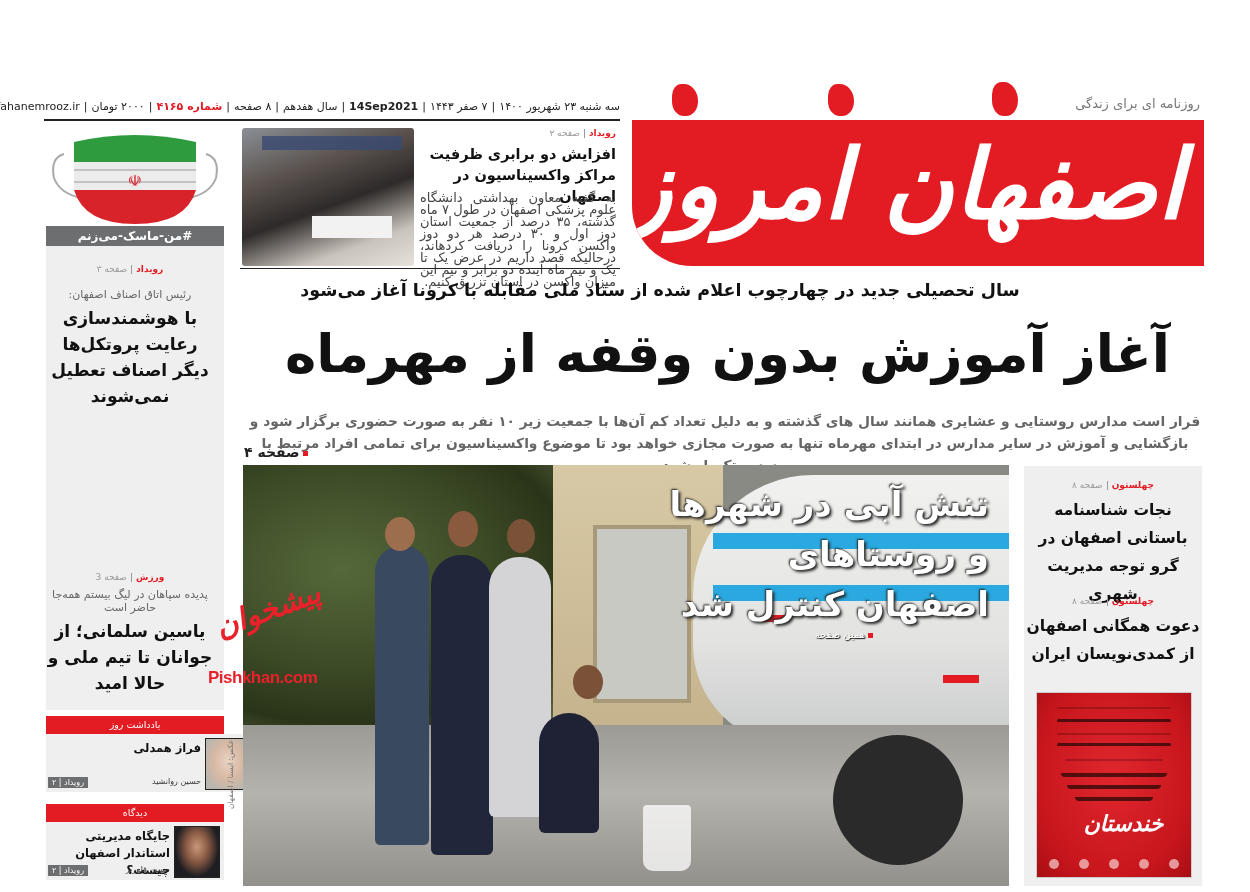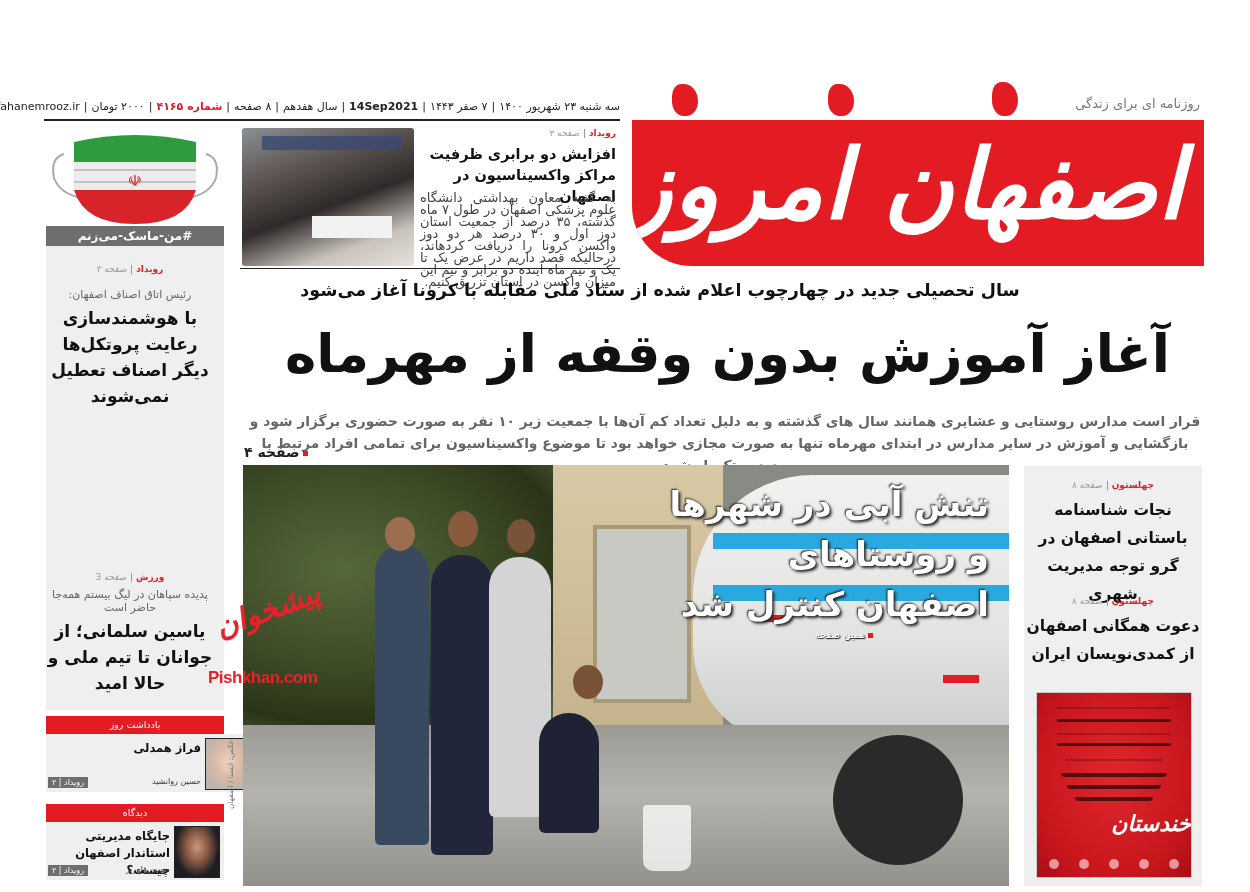--- a/index.html
+++ b/index.html
@@ -65,21 +65,21 @@
   
   .wm{left:206px;top:592px;width:130px;height:100px;pointer-events:none;}
   .wm-fa{position:absolute;right:14px;top:0;font-size:30px;font-weight:bold;color:#e8212b;direction:rtl;transform:rotate(-20deg);font-style:italic;}
   .wm-en{position:absolute;left:2px;top:76px;font-size:17px;font-weight:bold;color:#e8212b;font-family:"Liberation Sans",sans-serif;letter-spacing:-.5px;}
   
   .rightcol{left:1024px;top:466px;width:178px;height:420px;background:#efefef;}
   .rc-block{position:absolute;left:0;width:178px;direction:rtl;text-align:center;}
   .rc-head{font-size:15.5px;font-weight:bold;line-height:28px;margin-top:6px;}
   .poster{position:absolute;left:12px;top:226px;width:154px;height:184px;background:radial-gradient(ellipse at 50% 45%,#e0262d 0%,#c8161d 70%,#a80e14 100%);border:1px solid #ccc;overflow:hidden;}
   .poster .line{position:absolute;left:20px;right:20px;height:3px;background:#3b0a0a;border-radius:2px;opacity:.85;}
-  .poster .ptitle{position:absolute;left:0;right:0;top:118px;color:#fff;font-size:22px;font-weight:bold;direction:rtl;font-style:italic;padding-left:19px;}
+  .poster .ptitle{position:absolute;left:0;right:0;top:118px;text-align:center;color:#fff;font-size:22px;font-weight:bold;direction:rtl;font-style:italic;padding-left:19px;}
   .poster .pdots{position:absolute;left:12px;right:12px;bottom:8px;display:flex;justify-content:space-between;}
   .poster .pdots span{width:10px;height:10px;border-radius:50%;background:#f6d2d2;opacity:.7;}
 </style>
 </head>
 <body>
 
 <div class="abs masthead">
   <div class="abs mast-tag">روزنامه ای برای زندگی</div>
   <div class="mast-top-strokes">
     <span style="left:40px;top:4px;width:26px;height:32px;"></span>

